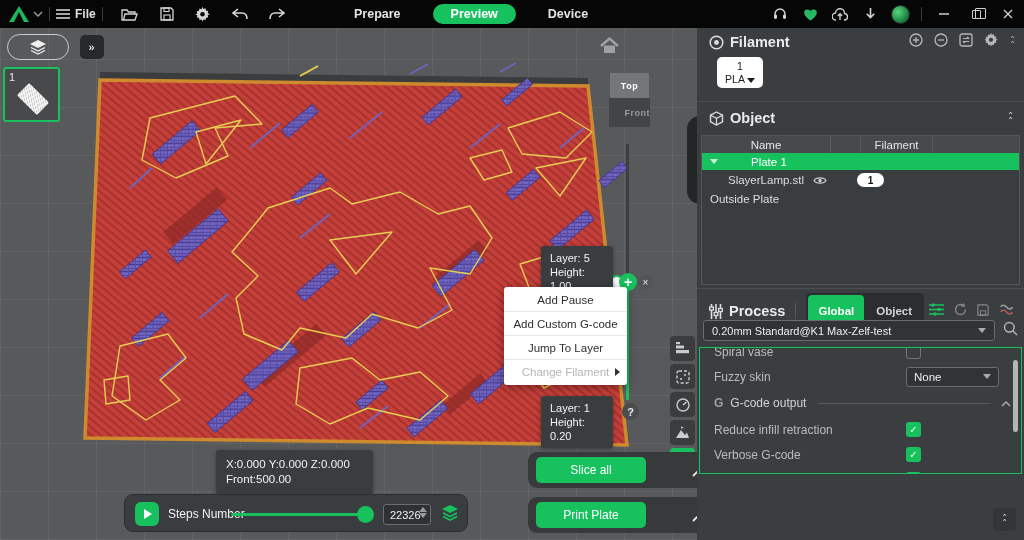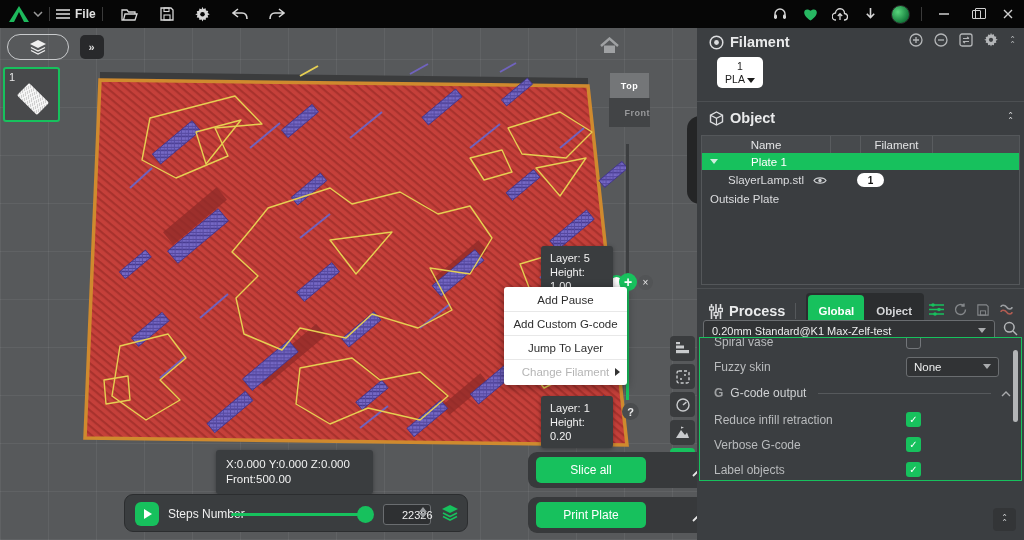--- a/index.html
+++ b/index.html
@@ -91,21 +91,21 @@
   
   #steps-bar { position:absolute; left:124px; top:466px; width:344px; height:38px; background:#3a3d3f;
     border:1px solid #2b2d2f; border-radius:9px; }
   .play-btn { position:absolute; left:10px; top:7px; width:24px; height:24px; background:#17c15d; border-radius:6px;
     display:flex; align-items:center; justify-content:center; }
   .play-tri { width:0; height:0; border-left:8px solid #fff; border-top:5px solid transparent; border-bottom:5px solid transparent; margin-left:2px; }
   .steps-label { position:absolute; left:43px; top:12px; font-size:12px; color:#f0f0f0; }
   .steps-track { position:absolute; left:106px; top:18px; width:136px; height:3px; background:#17c15d; border-radius:2px; }
   .steps-thumb { position:absolute; left:232px; top:11px; width:17px; height:17px; background:#17c15d; border-radius:50%; }
   .steps-spin { position:absolute; left:258px; top:9px; width:48px; height:21px; background:#2e3032; border:1px solid #6a6d70;
-    border-radius:3px; color:#f0f0f0; font-size:11px; display:flex; align-items:center; padding-left:18px; }
+    border-radius:3px; color:#f0f0f0; font-size:11px; display:flex; align-items:center; padding-left:6px; }
   .spin-arrows { position:absolute; right:3px; top:2px; display:flex; flex-direction:column; gap:1px; }
   .spin-arrows i { width:0; height:0; border-left:4px solid transparent; border-right:4px solid transparent; }
   .spin-up { border-bottom:5px solid #9a9da0; }
   .spin-down { border-top:5px solid #9a9da0; }
   .steps-layers-icon { position:absolute; left:316px; top:9px; color:#17c15d; }
 
   
   .act-box { position:absolute; left:528px; width:186px; height:36px; background:#37393b; border-radius:9px; }
   #slice-box { top:424px; } #print-box { top:469px; }
   .act-btn { position:absolute; left:8px; top:5px; width:110px; height:26px; background:#17c15d; border:none;
@@ -142,21 +142,21 @@
   .toggle-wrap { display:flex; background:#2b2d2f; border-radius:4px; padding:2px; gap:2px; }
   .toggle-opt { font-size:11.5px; font-weight:bold; padding:10px 10px; border-radius:4px; color:#d5d6d8; }
   .toggle-opt.active { background:#17c15d; color:#fff; }
   .proc-icons { margin-left:auto; display:flex; gap:10px; align-items:center; }
 
   .preset-row { position:absolute; left:6px; top:292px; right:6px; height:21px; display:flex; align-items:center; gap:8px; }
   .preset-select { flex:1; height:21px; background:#313335; border:1px solid #6a6d70; border-radius:3px;
     display:flex; align-items:center; padding:8px 8px; font-size:11px; color:#eceded; }
   .preset-select .caret { margin-left:auto; width:0; height:0; border-left:4px solid transparent; border-right:4px solid transparent; border-top:5px solid #a9abad; }
 
-  #settings-box { position:absolute; left:2px; top:309px; right:2px; height:144px; border:1px solid #17c15d;
+  #settings-box { position:absolute; left:2px; top:319px; right:2px; height:127px; border:1px solid #17c15d;
     overflow:hidden; background:#3b3e41; }
   #settings-list { margin-top:-9px; padding:0 0 0 14px; }
   .set-row { height:25px; display:flex; align-items:center; font-size:12px; color:#b9bbbd; }
   .set-label { width:192px; }
   .chk { width:15px; height:15px; border-radius:3px; background:#17c15d; color:#fff; font-size:10px;
     display:flex; align-items:center; justify-content:center; }
   .chk.off { background:transparent; border:1px solid #73767a; }
   .mini-select { width:93px; height:20px; background:#313335; border:1px solid #6a6d70; border-radius:3px;
     display:flex; align-items:center; padding:0 7px; color:#eceded; font-size:11.5px; }
   .mini-select .caret { margin-left:auto; width:0; height:0; border-left:4px solid transparent; border-right:4px solid transparent; border-top:5px solid #a9abad; }
@@ -215,20 +215,25 @@
           <path d="M6 1 L1 5 L6 9 M1 5 H10 C13 5 15 7 15 11" fill="none" stroke="#d6d6d6" stroke-width="1.6"></path>
         </svg>
       </div>
       <div class="tb-icon" style="margin-left:7px">
         <svg width="16" height="12" viewBox="0 0 16 12">
           <path d="M10 1 L15 5 L10 9 M15 5 H6 C3 5 1 7 1 11" fill="none" stroke="#d6d6d6" stroke-width="1.6"></path>
         </svg>
       </div>
     </div>
 
+    <nav id="tabs">
+        <div class="tab">Prepare</div>
+        <div class="tab active">Preview</div>
+        <div class="tab">Device</div>
+      </nav>
 
     <div class="tb-right">
       <div class="tb-icon">
         <svg width="14" height="14" viewBox="0 0 14 14">
           <path d="M2 8 V7 a5 5 0 0 1 10 0 v1" fill="none" stroke="#d6d6d6" stroke-width="1.4"></path>
           <rect x="1" y="7.5" width="3" height="4.5" rx="1.4" fill="#d6d6d6"></rect>
           <rect x="10" y="7.5" width="3" height="4.5" rx="1.4" fill="#d6d6d6"></rect>
         </svg>
       </div>
       <div class="tb-icon">

